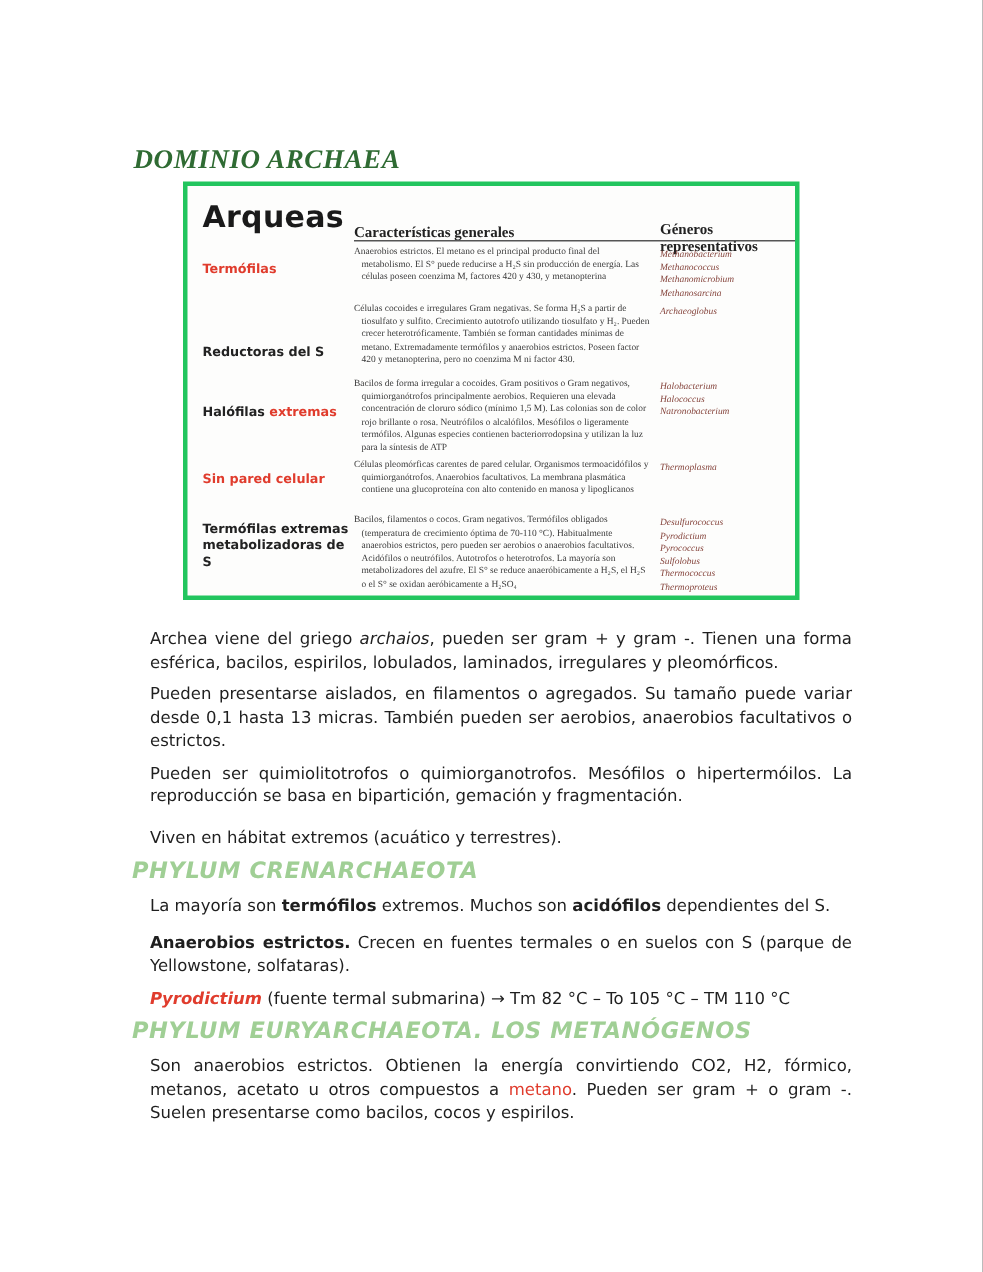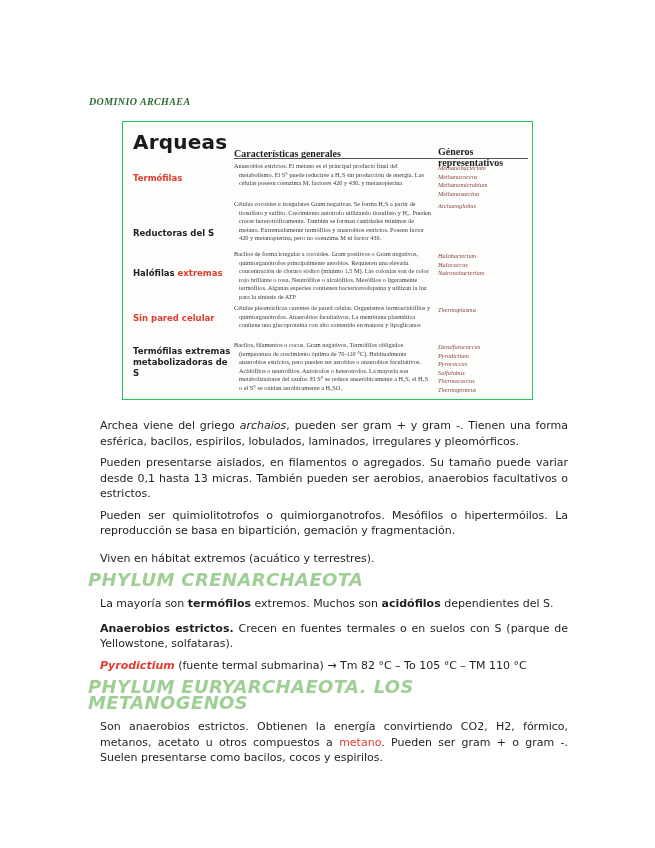--- a/index.html
+++ b/index.html
@@ -10,29 +10,29 @@
     margin:0 auto;
     overflow:hidden;
     font-family:"DejaVu Sans",sans-serif;
     color:#222;
   }
   
   .doc-title{
     position:absolute;left:89px;top:96px;
     font-family:"Liberation Serif",serif;
     font-weight:bold;font-style:italic;
-    font-size:10px;letter-spacing:.4px;
+    font-size:18px;letter-spacing:.4px;
     color:#2f6b33;
   }
   
   .figure{
     position:absolute;left:122px;top:121px;
     width:411px;height:279px;
     background:#fdfdfc;
-    border:1px solid #22c55e;
+    border:3px solid #22c55e;
     box-sizing:border-box;
   }
   .fig-title{
     position:absolute;left:10px;top:8px;
     font-size:20px;font-weight:bold;color:#1a1a1a;
     font-family:"DejaVu Sans",sans-serif;
     letter-spacing:.2px;
   }
   .col-head{
     position:absolute;
@@ -72,21 +72,21 @@
     position:absolute;left:88px;top:418px;width:480px;
     font-size:11px;line-height:15.5px;color:#1f1f1f;
   }
   .body-text p{margin:0 0 6px 12px;}
   .jt{text-align:justify;}
   .mb-lg{margin-bottom:12px !important;}
   .mb-md{margin-bottom:9px !important;}
   .green-heading{
     margin:2px 0 8px 0;
     font-weight:bold;font-style:italic;
-    font-size:18px;line-height:16px;letter-spacing:.4px;
+    font-size:15px;line-height:16px;letter-spacing:.4px;
     color:#a0cf95;
   }
   .red{color:#e03c2d;}
   .genus{color:#e03c2d;font-weight:bold;font-style:italic;}
 </style>
 </head>
 <body>
 
 <div class="page">
 

